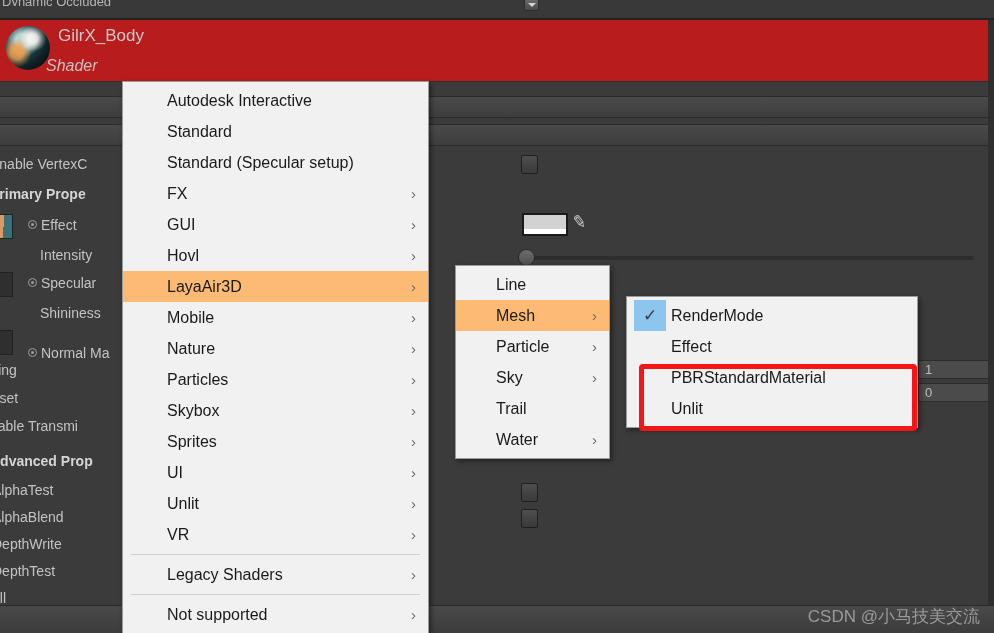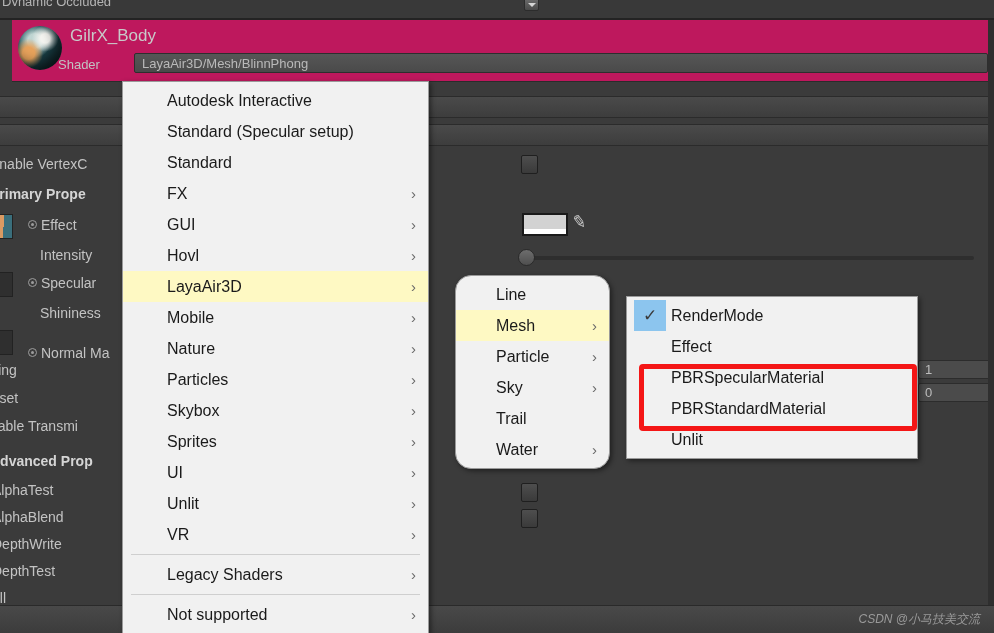--- a/index.html
+++ b/index.html
@@ -30,40 +30,40 @@
   }
   .top-dropdown-icon::after {
     content: ""; position: absolute; left: 3px; top: 5px;
     border-left: 4px solid transparent; border-right: 4px solid transparent;
     border-top: 4px solid #d6d6d6;
   }
   .hr-dark { position: absolute; left: 0; right: 0; height: 2px; background: #232323; }
 
   
   .mat-header {
-    position: absolute; left: 12px; top: 20px; right: 0; height: 62px;
-    background: #be185d; border-bottom: 1px solid #2b2b2b;
+    position: absolute; left: 0; top: 20px; right: 0; height: 62px;
+    background: #b91c1c; border-bottom: 1px solid #2b2b2b;
   }
   .mat-sphere {
     position: absolute; left: 6px; top: 6px; width: 44px; height: 44px;
     border-radius: 50%;
     background:
       radial-gradient(circle at 62% 28%, #f4f4f0 0 11%, rgba(244,244,240,0) 32%),
       radial-gradient(circle at 24% 62%, #e8a35c 0 14%, rgba(232,163,92,0) 34%),
       radial-gradient(circle at 38% 34%, #bfd5d2 0 18%, rgba(191,213,210,0) 42%),
       linear-gradient(140deg, #2f6d74 0%, #1d4f57 40%, #17353b 75%, #101e22 100%);
     box-shadow: inset -6px -6px 12px rgba(0,0,0,.55);
   }
   .mat-name {
     position: absolute; left: 58px; top: 6px;
     font-size: 17px; color: #c9c9c9;
   }
   .shader-label {
     position: absolute; left: 46px; top: 37px;
-    font-size: 13px; color: #c2c2c2;
+    font-size: 16px; color: #c2c2c2; font-style: italic;
   }
   .shader-field {
     position: absolute; left: 122px; top: 33px; right: 6px; height: 20px;
     background: linear-gradient(#565656,#4a4a4a);
     border: 1px solid #2e2e2e; border-radius: 2px;
   }
   .shader-field span {
     position: absolute; left: 7px; top: 2px;
     font-size: 13px; color: #b9b9b9;
   }
@@ -131,52 +131,52 @@
   .scroll-rail {
     position: absolute; right: 0; top: 20px; bottom: 0; width: 6px;
     background: #2f2f2f;
   }
   .bottom-bar {
     position: absolute; left: 0; right: 0; bottom: 0; height: 28px;
     background: linear-gradient(#494949,#3c3c3c); border-top: 1px solid #2a2a2a;
   }
   .watermark {
     position: absolute; right: 14px; bottom: 5px;
-    font-size: 12px; color: #9a9a9a; white-space: nowrap; font-style: italic;
+    font-size: 17px; color: #9a9a9a; white-space: nowrap;
   }
 
   
   .menu {
     position: absolute;
     background: #f1f1f1;
     border: 1px solid #9a9a9a;
     box-shadow: 2px 2px 5px rgba(0,0,0,.45);
     font-size: 16px; color: #1a1a1a;
     padding: 3px 0;
   }
   .menu-item {
     position: relative; height: 31px; line-height: 31px;
     padding-left: 44px; padding-right: 28px; white-space: nowrap;
   }
-  .menu-item.sel { background: #fef9c3; }
+  .menu-item.sel { background: #fdba74; }
   .menu-item .arrow {
     position: absolute; right: 12px; top: 0; height: 31px; line-height: 31px;
     color: #6a6a6a; font-size: 15px;
   }
   .menu-sep {
     height: 1px; background: #cfcfcf; margin: 4px 8px;
   }
   .check-box-cell {
     position: absolute; left: 7px; top: 0px; width: 32px; height: 31px;
     background: #8cc5ee; line-height: 31px; text-align: center;
     color: #3b3b3b; font-size: 17px;
   }
 
   #menu1 { left: 122px; top: 81px; width: 307px; }
-  #menu2 { left: 455px; top: 275px; width: 155px; border-radius: 16px; }
+  #menu2 { left: 455px; top: 265px; width: 155px; }
   #menu2 .menu-item { padding-left: 40px; }
   #menu3 { left: 626px; top: 296px; width: 292px; }
   #menu3 .menu-item { padding-left: 44px; }
 
   .red-box {
     position: absolute; left: 639px; top: 364px; width: 278px; height: 67px;
     border: 5px solid #f41616; border-radius: 4px; pointer-events: none;
   }
 </style>
 </head>
@@ -187,23 +187,20 @@
   <div class="strip-top">
     <div class="cut-label">Dynamic Occluded</div>
     <div class="top-dropdown-icon"></div>
   </div>
   <div class="hr-dark" style="top:18px"></div>
 
   <div class="mat-header">
     <div class="mat-sphere"></div>
     <div class="mat-name">GilrX_Body</div>
     <div class="shader-label">Shader</div>
-    <div class="shader-field">
-      <span>LayaAir3D/Mesh/BlinnPhong</span>
-    </div>
   </div>
 
   <div class="prop-row" style="left:-10px; top:100px">RenderMode</div>
   <div class="prop-row" style="left:-10px; top:128px">Lighting</div>
   <div class="prop-row" style="left:-10px; top:156px">Enable VertexC</div>
   <div class="prop-row bold" style="left:-10px; top:186px">Primary Prope</div>
 
   <div class="tex-slot albedo" style="top:214px"></div>
   <div class="prop-row" style="left:28px; top:217px">
     <span class="prop-radio"></span><span>Effect</span>
@@ -252,22 +249,22 @@
   <div class="bg-checkbox" style="left:521px; top:483px"></div>
   <div class="bg-checkbox" style="left:521px; top:509px"></div>
 
   <div class="scroll-rail"></div>
   <div class="bottom-bar"></div>
   <div class="watermark">CSDN @小马技美交流</div>
 </div>
 
 <div class="menu" id="menu1">
     <div class="menu-item"><span>Autodesk Interactive</span></div>
+    <div class="menu-item"><span>Standard</span></div>
     <div class="menu-item"><span>Standard (Specular setup)</span></div>
-    <div class="menu-item"><span>Standard</span></div>
     <div class="menu-item"><span>FX</span><span class="arrow">›</span></div>
     <div class="menu-item"><span>GUI</span><span class="arrow">›</span></div>
     <div class="menu-item"><span>Hovl</span><span class="arrow">›</span></div>
     <div class="menu-item sel"><span>LayaAir3D</span><span class="arrow">›</span></div>
     <div class="menu-item"><span>Mobile</span><span class="arrow">›</span></div>
     <div class="menu-item"><span>Nature</span><span class="arrow">›</span></div>
     <div class="menu-item"><span>Particles</span><span class="arrow">›</span></div>
     <div class="menu-item"><span>Skybox</span><span class="arrow">›</span></div>
     <div class="menu-item"><span>Sprites</span><span class="arrow">›</span></div>
     <div class="menu-item"><span>UI</span><span class="arrow">›</span></div>
@@ -284,18 +281,17 @@
     <div class="menu-item sel"><span>Mesh</span><span class="arrow">›</span></div>
     <div class="menu-item"><span>Particle</span><span class="arrow">›</span></div>
     <div class="menu-item"><span>Sky</span><span class="arrow">›</span></div>
     <div class="menu-item"><span>Trail</span></div>
     <div class="menu-item"><span>Water</span><span class="arrow">›</span></div>
   </div>
 
 <div class="menu" id="menu3">
     <div class="menu-item"><span class="check-box-cell">✓</span><span>RenderMode</span></div>
     <div class="menu-item"><span>Effect</span></div>
-    <div class="menu-item"><span>PBRSpecularMaterial</span></div>
     <div class="menu-item"><span>PBRStandardMaterial</span></div>
     <div class="menu-item"><span>Unlit</span></div>
   </div>
 
 <div class="red-box"></div>
 
 </body></html>

